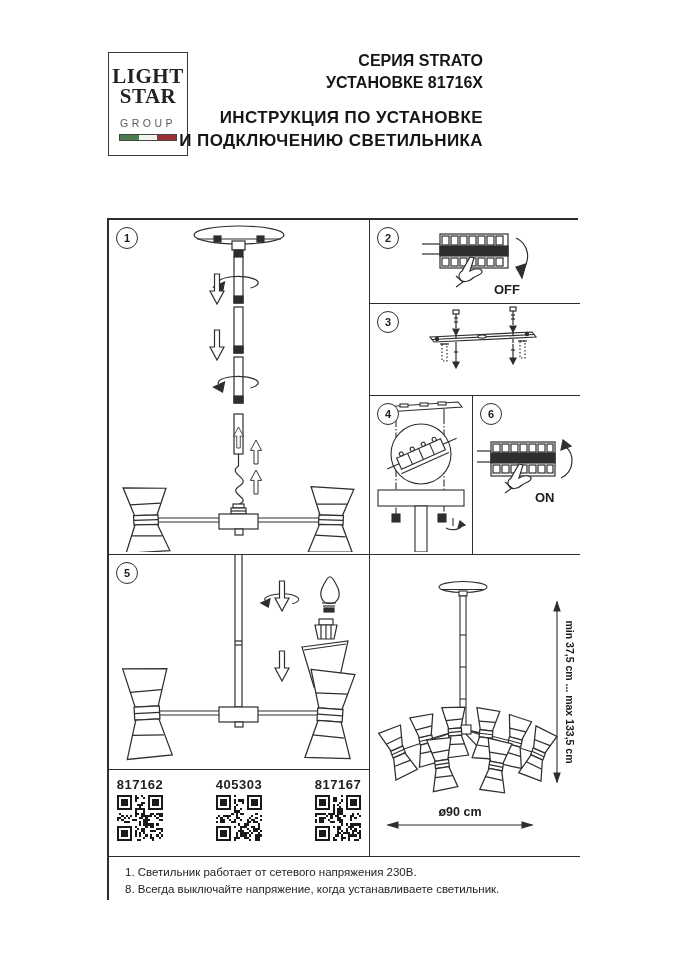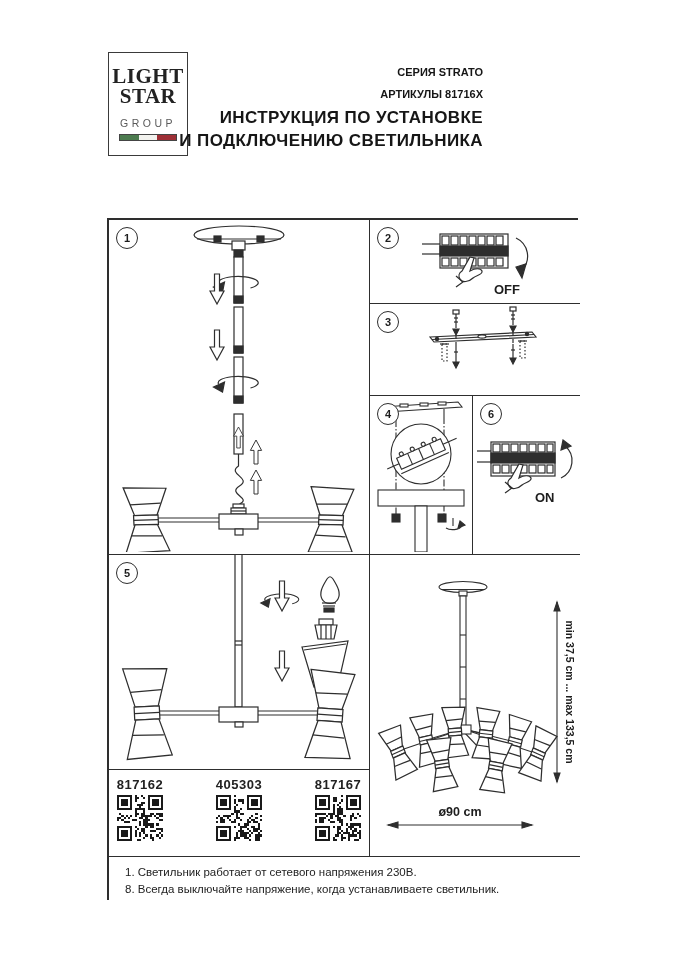--- a/index.html
+++ b/index.html
@@ -11,21 +11,21 @@
             border:1.5px solid #3a3a3a;background:#fff;text-align:center;box-sizing:border-box;}
   .logo-light,.logo-star{font-family:"Liberation Serif",serif;font-weight:bold;
             font-size:21px;line-height:20px;letter-spacing:.5px;color:#222;}
   .logo-light{margin-top:13px;}
   .logo-group{font-size:10.5px;letter-spacing:3.5px;color:#5a5a5a;margin-top:11px;}
   .flag{display:flex;width:58px;height:7px;margin:5px auto 0;border:1px solid #444;box-sizing:border-box;}
   .flag span{flex:1;height:100%;}
 
   
   .hdr-series{position:absolute;top:50px;right:107px;text-align:right;
-              font-weight:bold;font-size:11px;line-height:22px;color:#161616;margin-top:11px;}
+              font-weight:bold;font-size:16px;line-height:22px;color:#161616;}
   .hdr-title{position:absolute;top:106px;right:107px;text-align:right;
              font-weight:bold;font-size:17px;line-height:23px;letter-spacing:.4px;color:#161616;}
 
   
   .grid{position:absolute;left:107px;top:218px;width:471px;height:682px;
         border:2px solid #2e2e2e;box-sizing:border-box;}
   .cell{position:absolute;box-sizing:border-box;background:#fff;}
   .b-r{border-right:1.4px solid #2e2e2e;}
   .b-b{border-bottom:1.4px solid #2e2e2e;}
   .badge{position:absolute;left:7px;top:7px;width:20px;height:20px;border:1.3px solid #2e2e2e;
@@ -77,21 +77,21 @@
     <div class="logo-group">GROUP</div>
     <div class="flag">
       <span style="background: rgb(77, 124, 80);"></span>
       <span style="background: rgb(242, 242, 238);"></span>
       <span style="background: rgb(158, 47, 54);"></span>
     </div>
   </div>
 
   <div class="hdr-series">
     <div>СЕРИЯ STRATO</div>
-    <div>АРТИКУЛЫ 81716X</div>
+    <div>УСТАНОВКЕ 81716X</div>
   </div>
   <div class="hdr-title">
     <div>ИНСТРУКЦИЯ ПО УСТАНОВКЕ</div>
     <div>И ПОДКЛЮЧЕНИЮ СВЕТИЛЬНИКА</div>
   </div>
 
   <div class="grid">
 
     <div class="cell b-r b-b" style="left:0;top:0;width:261px;height:335px;">
       <div class="badge">1</div>

